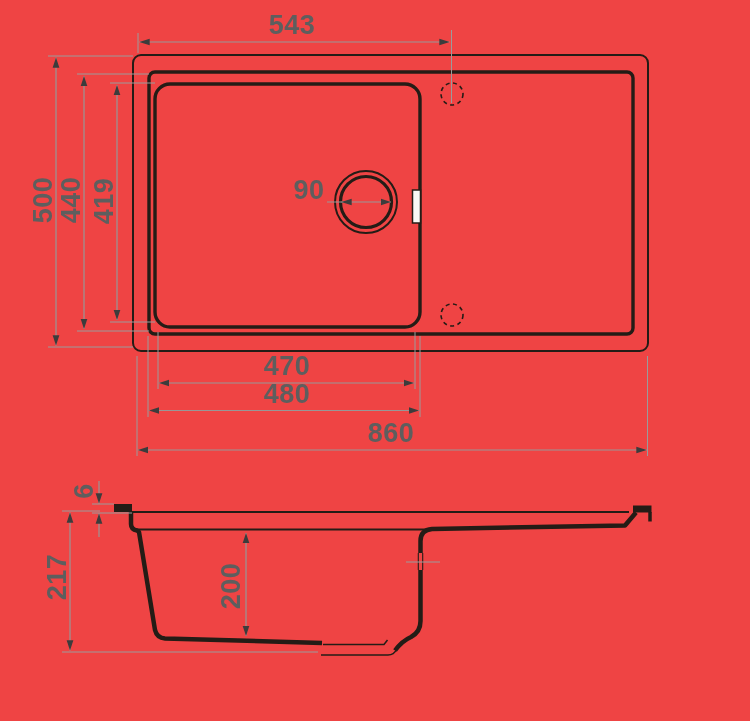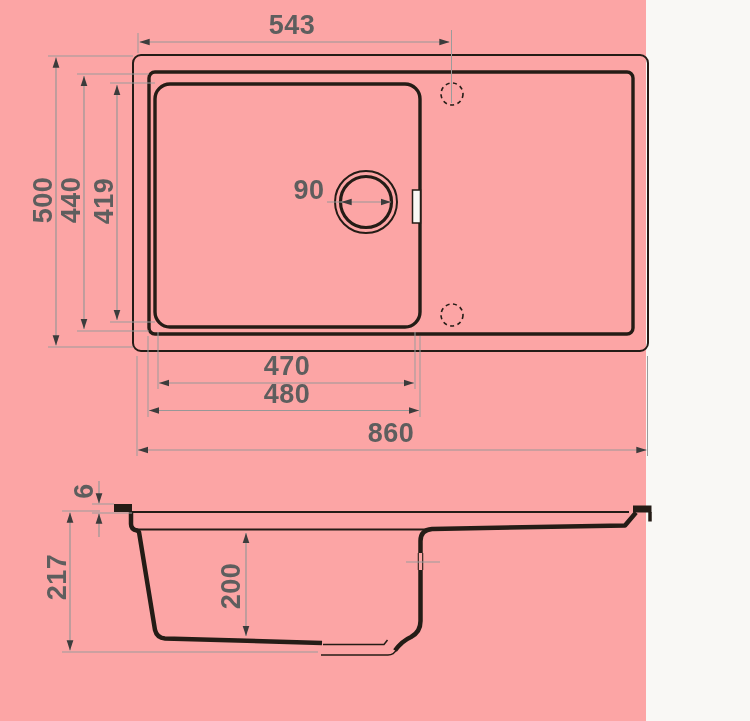--- a/index.html
+++ b/index.html
@@ -2,21 +2,21 @@
 <html><head>
 <meta charset="utf-8">
 <style>
   html,body{margin:0;padding:0;}
   body{
     width:750px;height:721px;
     background:#f9f8f5;
     font-family:"Liberation Sans", sans-serif;
     overflow:hidden;
   }
-  .stage{position:relative;width:646px;height:721px;background:#fca5a5;}
+  .stage{position:relative;width:750px;height:721px;background:#ef4444;}
   svg{display:block;}
   .dim-label{
     font-family:"Liberation Sans", sans-serif;
     font-weight:bold;
     font-size:27px;
     letter-spacing:0.5px;
     fill:#5e5e5e;
   }
   .outline{stroke:#241c16;fill:none;}
   .dimline{stroke:#979797;stroke-width:1.2;fill:none;}

